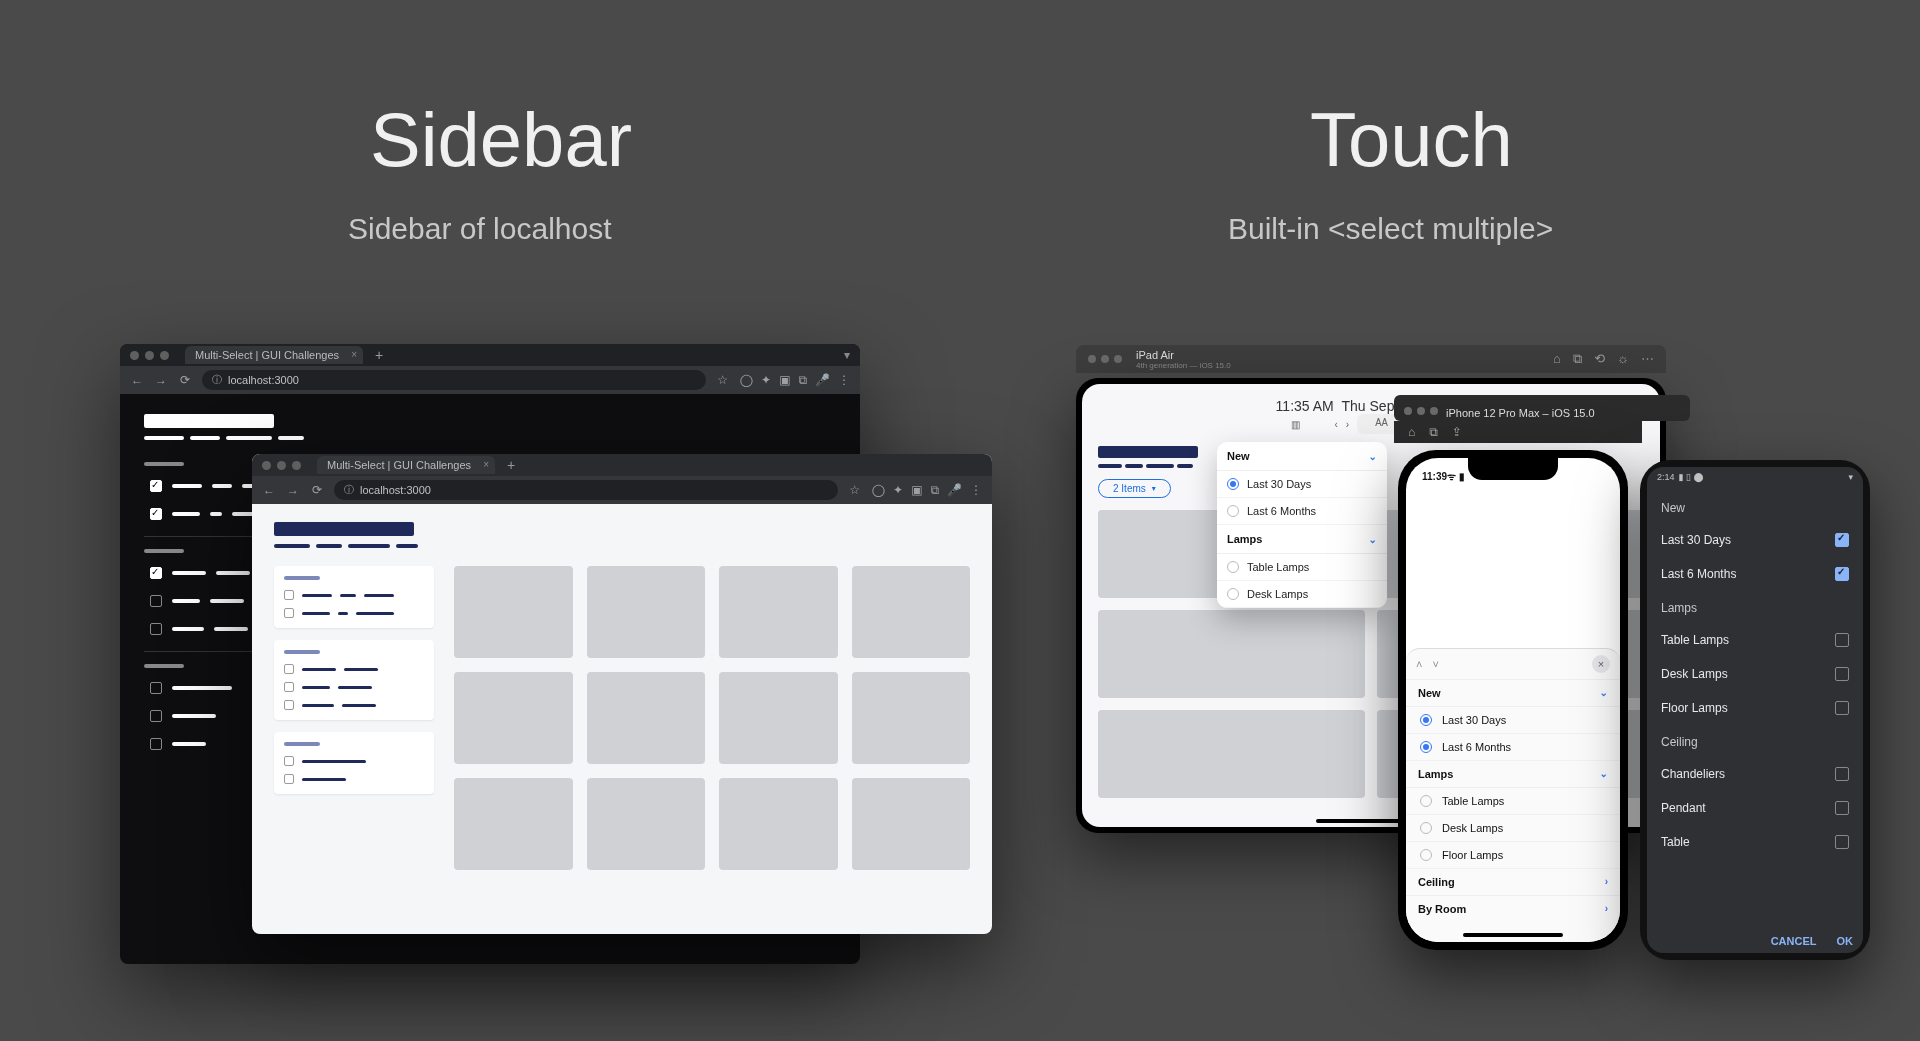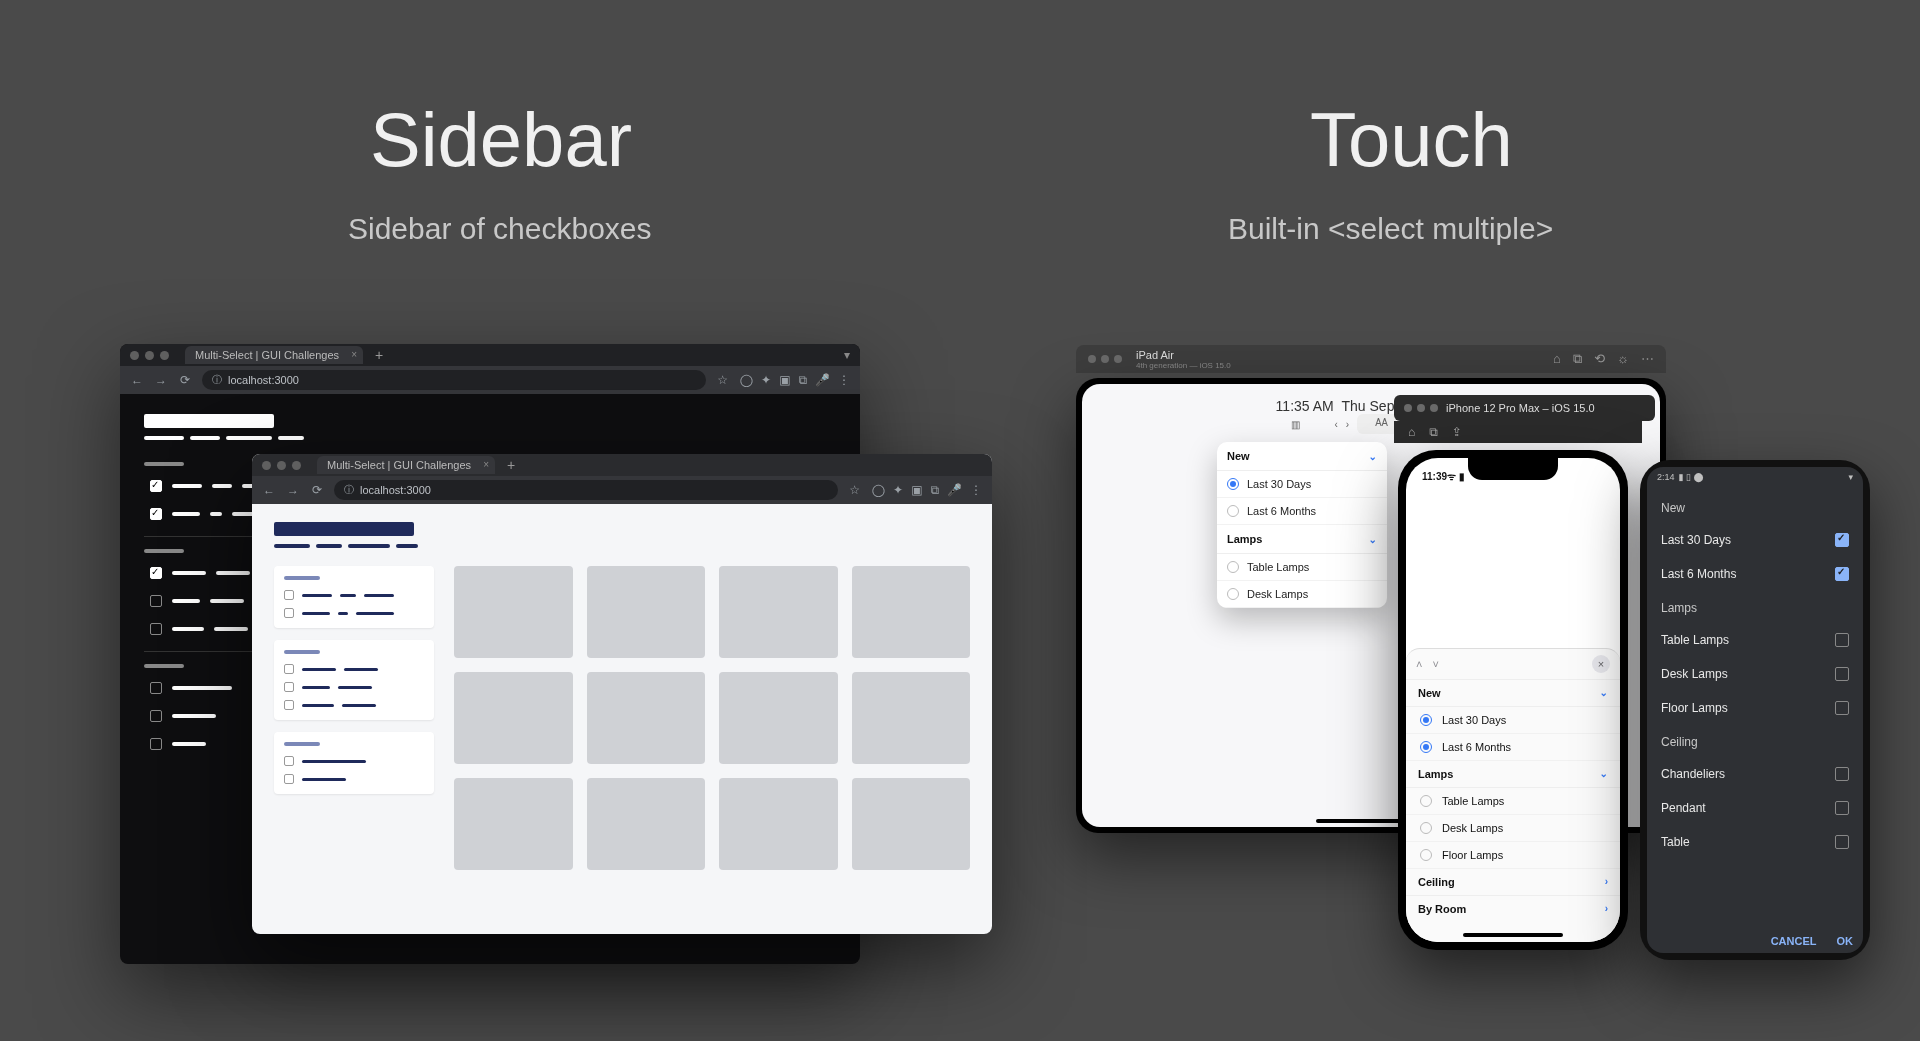--- a/index.html
+++ b/index.html
@@ -95,21 +95,21 @@
   }
   .pop-head{padding:8px 10px;font-weight:600;color:#111;display:flex;justify-content:space-between;align-items:center;border-bottom:1px solid #eee}
   .pop-head .exp{color:#3478f6;font-size:10px}
   .pop-row{display:flex;align-items:center;gap:8px;padding:7px 10px;border-bottom:1px solid #f2f2f2;color:#222}
   .radio{width:12px;height:12px;border:1.5px solid #bbb;border-radius:50%;flex-shrink:0;position:relative}
   .radio.sel{border-color:#3478f6}
   .radio.sel::after{content:"";position:absolute;inset:2px;background:#3478f6;border-radius:50%}
 
   
   .iphone-sim-bar{
-    position:absolute;background:#2b2b2b;border-radius:6px;height:26px;display:flex;align-items:center;padding:12px 10px;gap:8px;font-size:11px;color:#ddd;width:261px;
+    position:absolute;background:#2b2b2b;border-radius:6px;height:26px;display:flex;padding:12px 10px;gap:8px;font-size:11px;color:#ddd;width:296px;
   }
   .iphone{
     position:absolute;width:230px;height:500px;background:#000;border-radius:38px;padding:8px;box-shadow:0 25px 60px rgba(0,0,0,.55);
   }
   .iphone-screen{width:100%;height:100%;background:#fff;border-radius:32px;overflow:hidden;position:relative}
   .notch{position:absolute;top:0;left:50%;transform:translateX(-50%);width:90px;height:22px;background:#000;border-radius:0 0 14px 14px;z-index:5}
   .ip-status{height:30px;display:flex;justify-content:flex-start;align-items:center;padding:6px 16px 0;font-size:10px;font-weight:600;color:#111}
   .ip-body{padding:6px 10px 0}
   .ip-dashes{display:flex;gap:3px;margin-top:4px}
   .sheet{
@@ -135,21 +135,21 @@
   .and-chk{width:14px;height:14px;border:1.5px solid #8ab4f8;border-radius:2px;position:relative}
   .and-chk.on{background:#8ab4f8}
   .and-chk.on::after{content:"✓";color:#202124;font-size:10px;position:absolute;left:1px;top:-2px;font-weight:700}
   .and-chk.off{border-color:#888}
   .and-actions{position:absolute;bottom:6px;right:10px;display:flex;gap:20px;font-size:11px;color:#8ab4f8;font-weight:600}
 </style>
 </head>
 <body>
 
 <div class="section-title" style="left:370px;top:96px;font-size:76px">Sidebar</div>
-<div class="section-sub" style="left:348px;top:212px;font-size:30px">Sidebar of checkboxes</div>
+<div class="section-sub" style="left:348px;top:212px;font-size:30px">Sidebar of localhost</div>
 
 <div class="section-title" style="left:1310px;top:96px;font-size:76px">Touch</div>
 <div class="section-sub" style="left:1228px;top:212px;font-size:30px">Built-in &lt;select multiple&gt;</div>
 
 <div class="browser-dark" style="left:120px;top:344px">
   <div class="br-tabbar">
     <span class="dot r"></span>
     <span class="dot y"></span>
     <span class="dot g"></span>
     <div class="br-tab"><span>Multi-Select | GUI Challenges</span><span class="x">×</span></div>
@@ -355,20 +355,38 @@
       <span><span>11:35 AM</span>&nbsp;&nbsp;<span>Thu Sep 30</span></span>
       <span>ᯤ 100%</span>
     </div>
     <div class="ipad-chrome">
       <span>▥</span>
       <span style="width:18px"></span>
       <span>‹</span>
       <span>›</span>
       <div class="oval"><span style="font-size:14px">ᴬᴬ</span>&nbsp;&nbsp;<span>localhost</span></div>
     </div>
+    <div class="ipad-body">
+      <div style="height:12px;width:100px;background:#1f2a5b;border-radius:2px"></div>
+      <div class="ip-dashes" style="margin-top:6px">
+          <span class="dash" style="width:24px"></span>
+          <span class="dash" style="width:18px"></span>
+          <span class="dash" style="width:28px"></span>
+          <span class="dash" style="width:16px"></span>
+        </div>
+      <div style="margin-top:10px"><span class="btn-pill">2 Items</span></div>
+      <div class="ipad-cards">
+        <div class="ipad-card"></div>
+          <div class="ipad-card"></div>
+        <div class="ipad-card"></div>
+          <div class="ipad-card"></div>
+        <div class="ipad-card"></div>
+          <div class="ipad-card"></div>
+      </div>
+    </div>
     <div class="home-ind"></div>
 
     <div class="popover" style="left:135px;top:58px">
       <div class="pop-head">
           <span>New</span>
           <span class="exp">⌄</span>
         </div>
       <div class="pop-row">
           <span class="radio sel"></span>
           <span>Last 30 Days</span>

